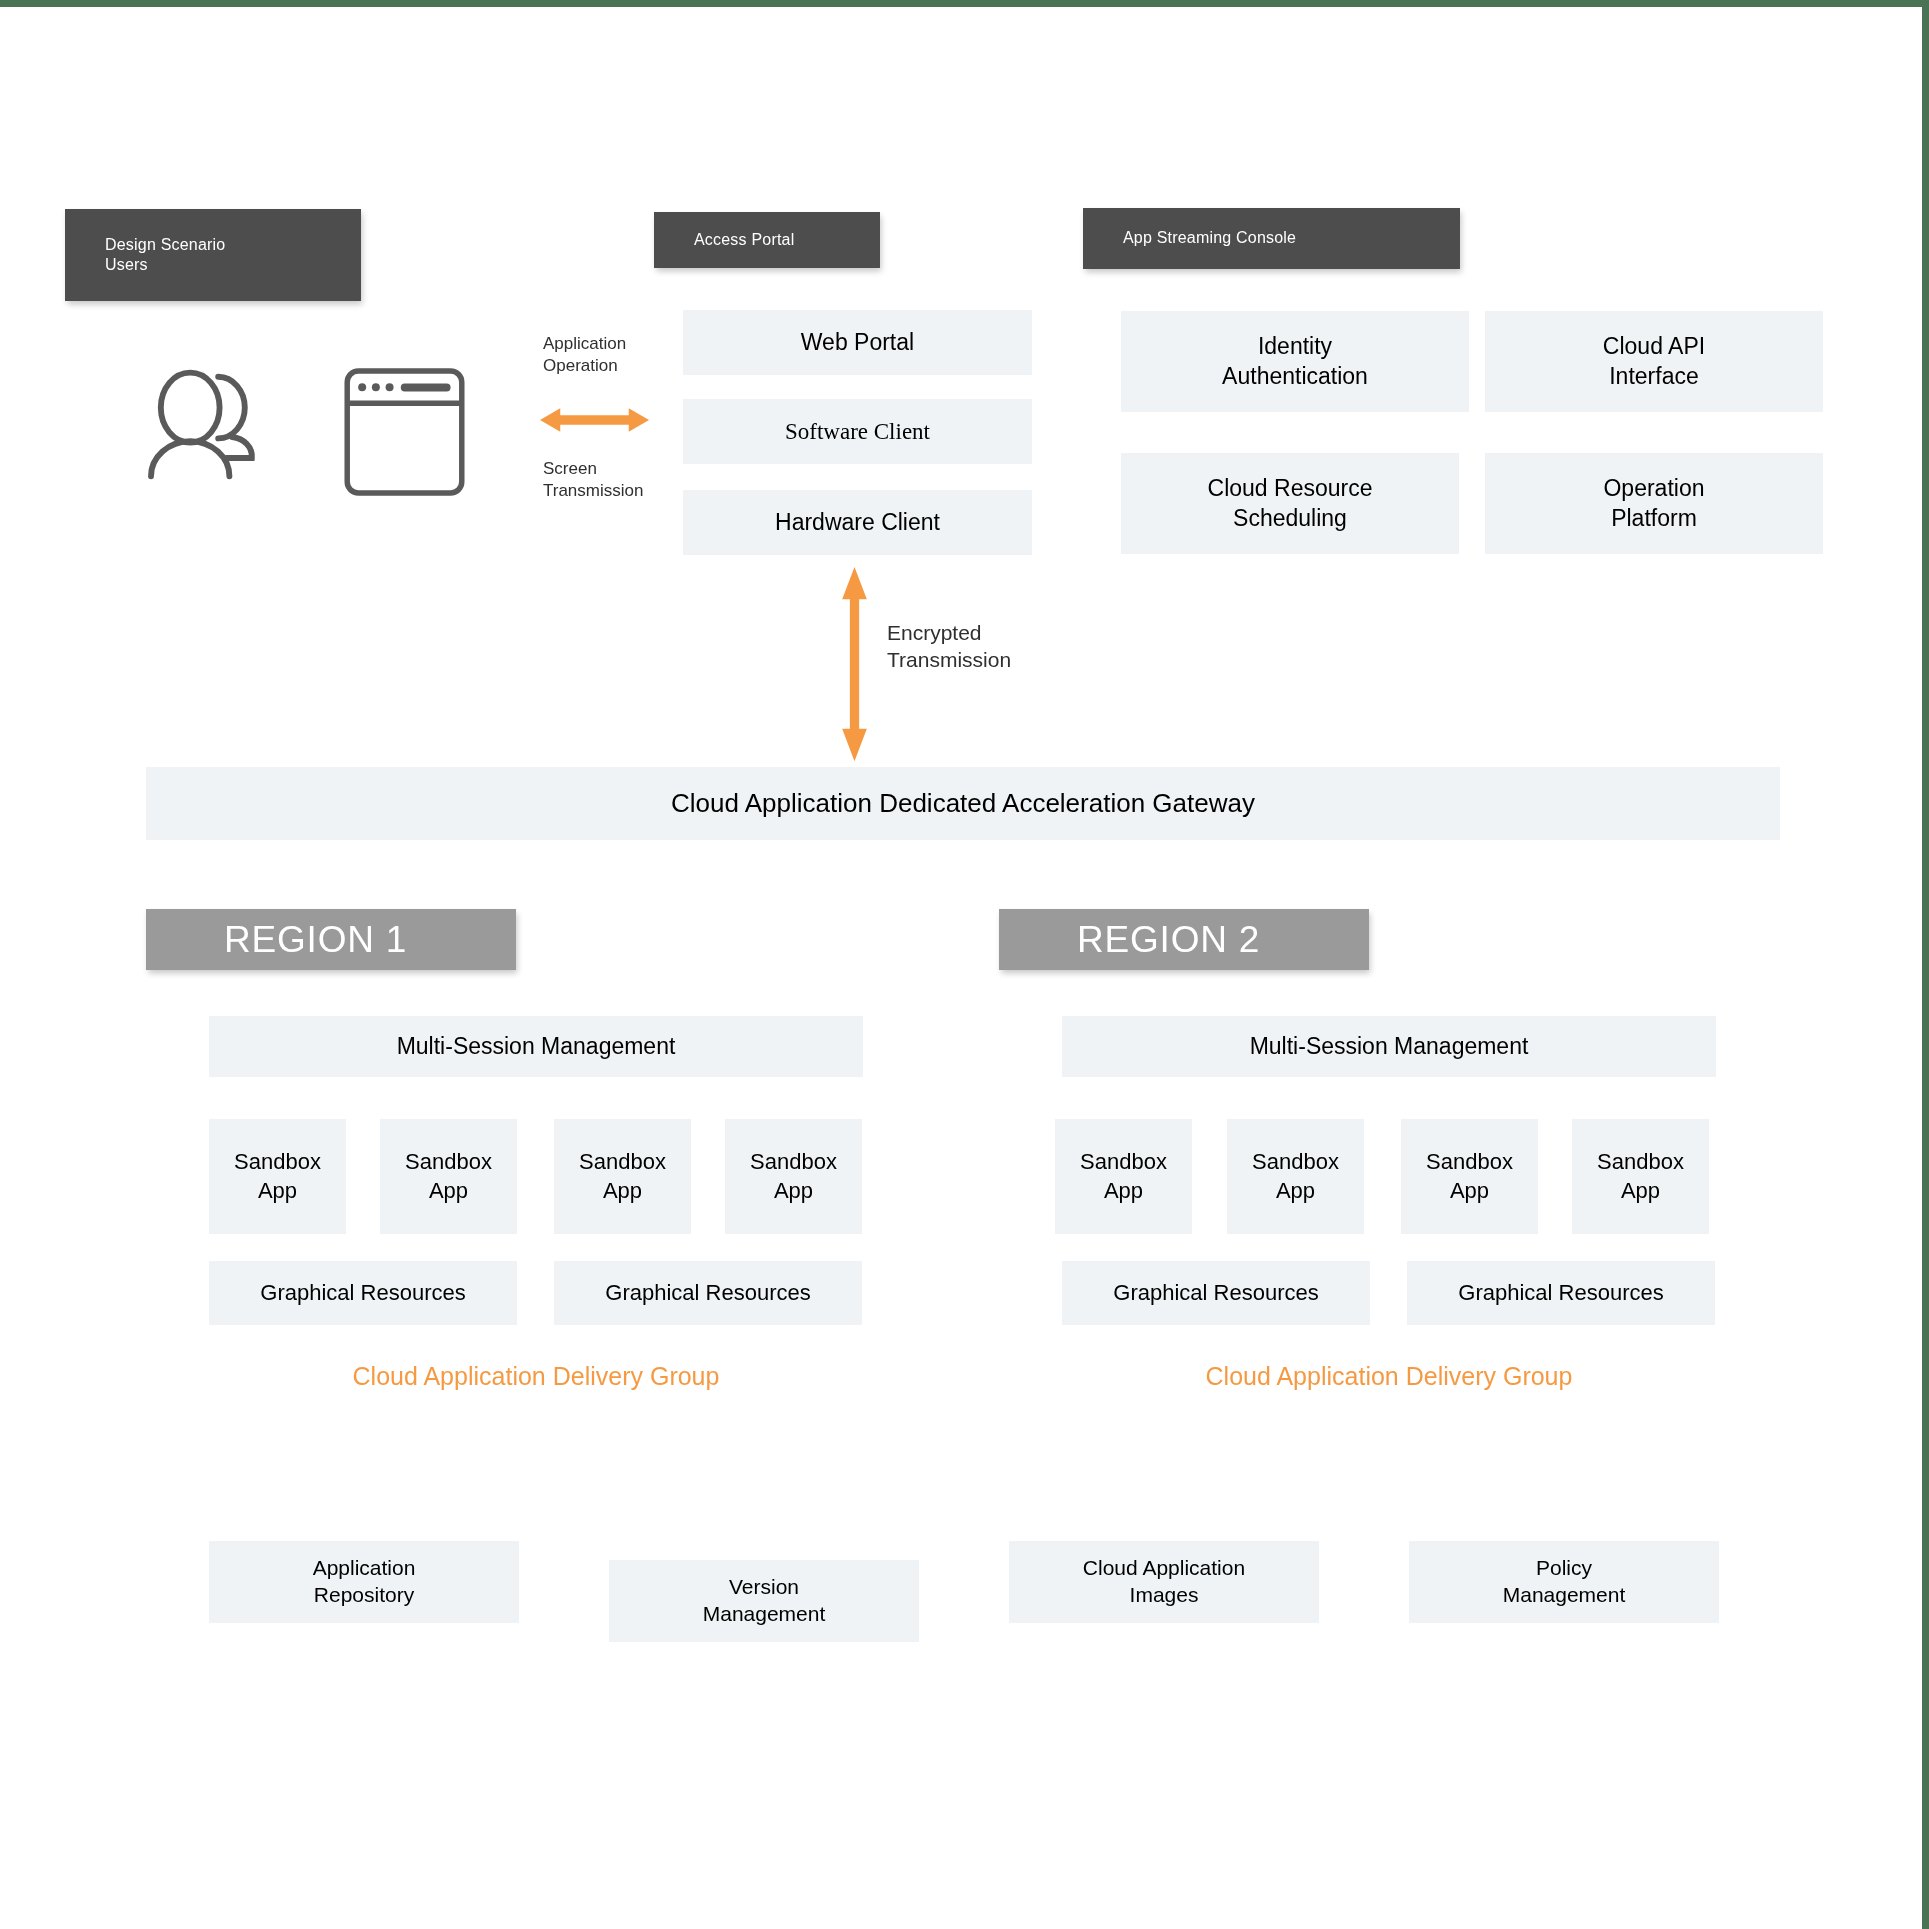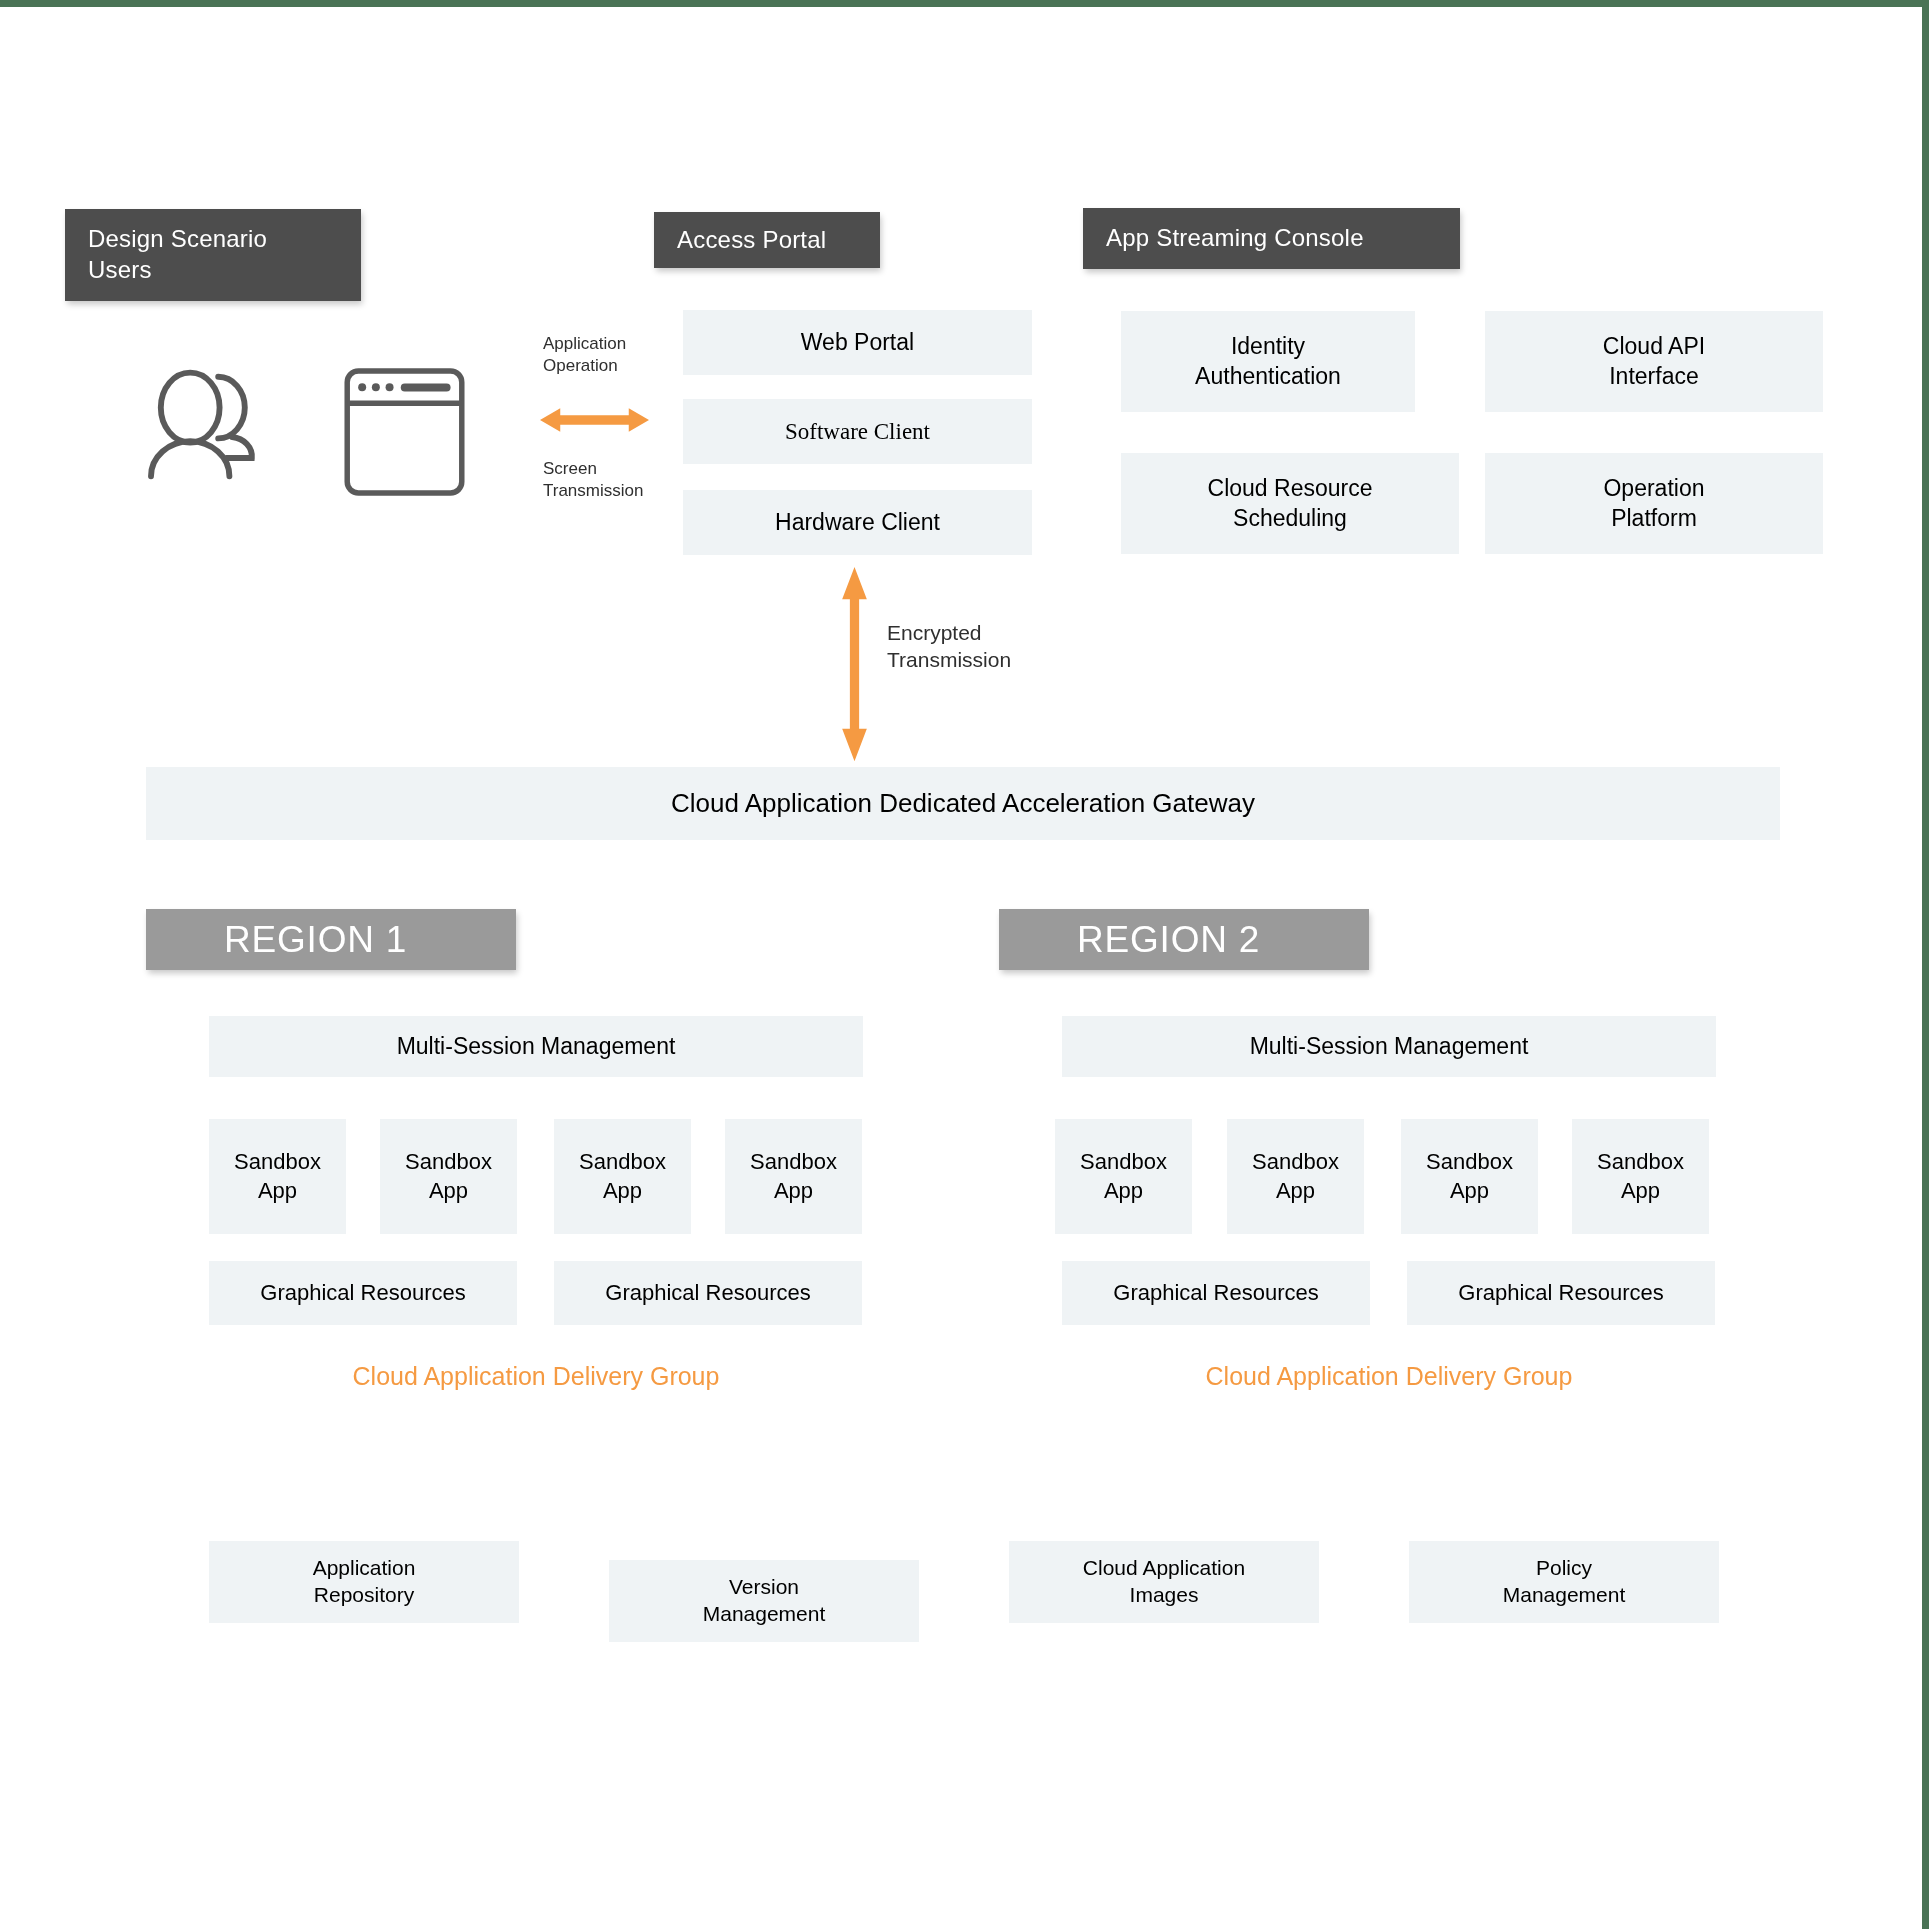--- a/index.html
+++ b/index.html
@@ -26,23 +26,23 @@
   .panel.notch{
     clip-path:polygon(0 0, calc(100% - 36px) 0, 100% 36px, 100% 100%, 0 100%);
   }
   
   .tab{
     position:absolute;
     background:#4d4d4d;
     color:#ffffff;
     display:flex;
     align-items:center;
-    padding:0 23px;
+    padding:0 40px;
     box-sizing:border-box;
-    font-size:24px;
+    font-size:16px;
     line-height:1.28;
     letter-spacing:0.2px;
     box-shadow:2.3px 3.9px 6.2px rgba(0,0,0,0.22);
     z-index:6;
   }
   .tab.gray{background:#9a9a9a;font-size:37px;letter-spacing:0.8px;padding:0 0 0 78px;}
 
   
   .box{
     position:absolute;
@@ -119,21 +119,21 @@
     <span>Access Portal</span>
   </div>
   <div class="box" style="left:683px;top:310px;width:349px;height:65px;">Web Portal</div>
   <div class="box" style="left:683px;top:399px;width:349px;height:65px;font-family:Liberation Serif, serif;">Software Client</div>
   <div class="box" style="left:683px;top:490px;width:349px;height:65px;">Hardware Client</div>
 
   <div class="panel notch" style="left:1083px;top:257px;width:783px;height:346px;"></div>
   <div class="tab" style="left:1083px;top:208px;width:377px;height:61px;">
     <span>App Streaming Console</span>
   </div>
-  <div class="box" style="left:1121px;top:311px;width:294px;height:101px;">Identity
+  <div class="box" style="left:1121px;top:311px;width:348px;height:101px;">Identity
 Authentication</div>
   <div class="box" style="left:1485px;top:311px;width:338px;height:101px;">Cloud API
 Interface</div>
   <div class="box" style="left:1121px;top:453px;width:338px;height:101px;">Cloud Resource
 Scheduling</div>
   <div class="box" style="left:1485px;top:453px;width:338px;height:101px;">Operation
 Platform</div>
 
   <div class="arrow-v" style="left:836px;top:566px;width:37px;height:196px;z-index:7;">
     <svg width="37" height="196" viewBox="0 0 48 252">

